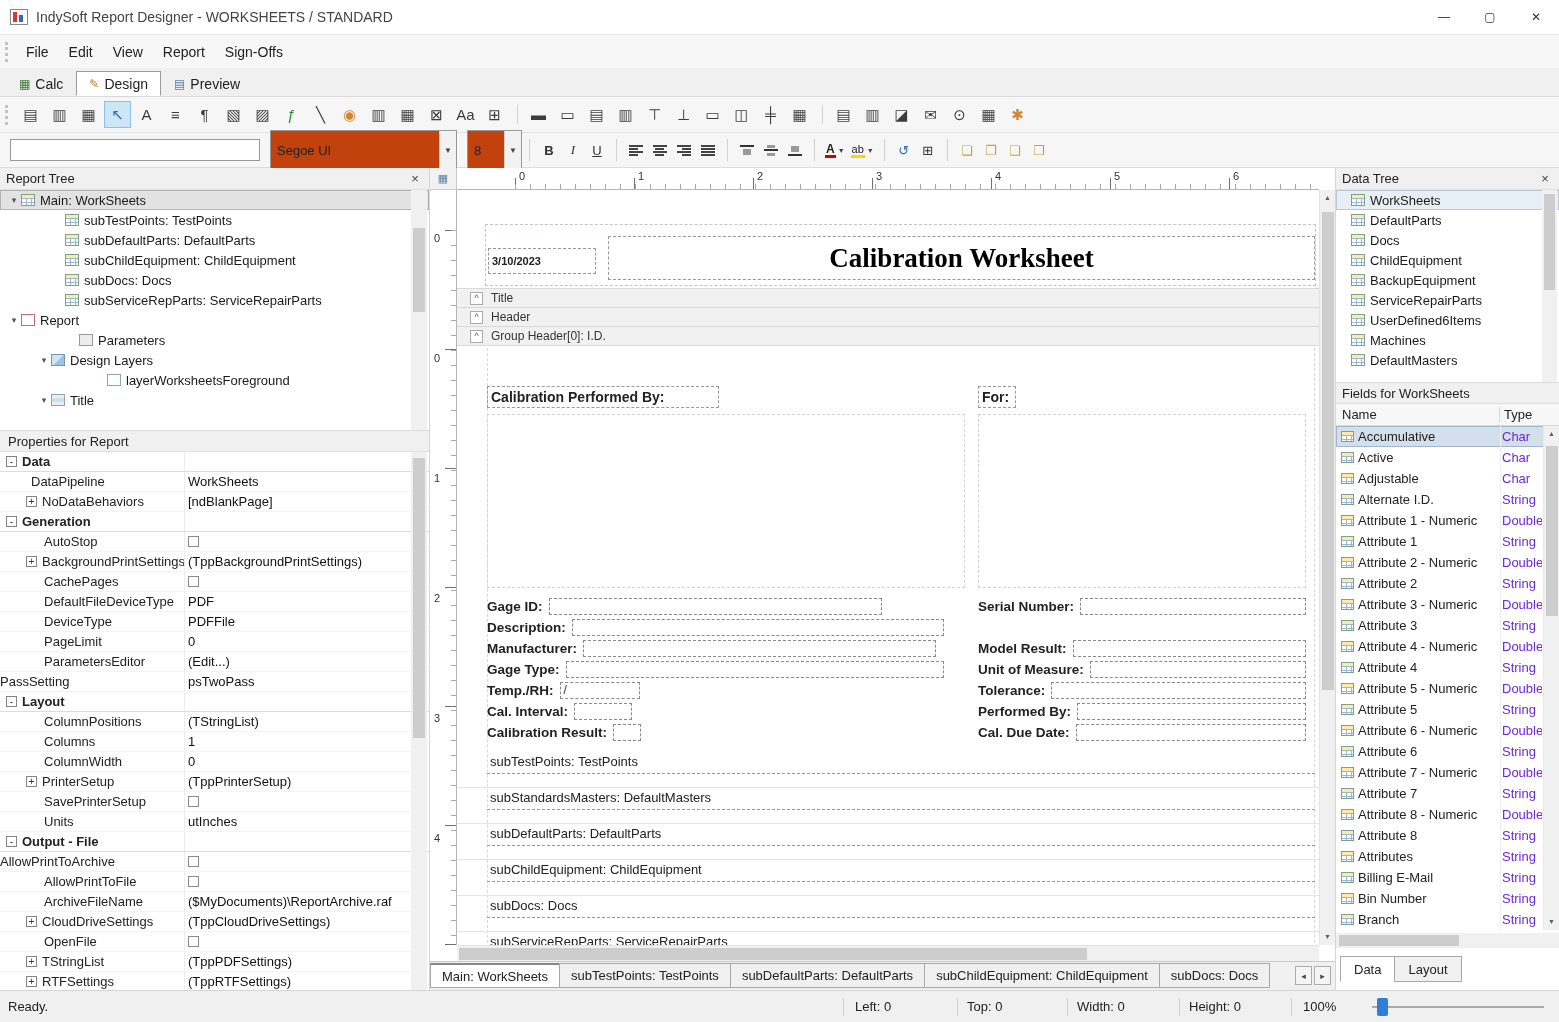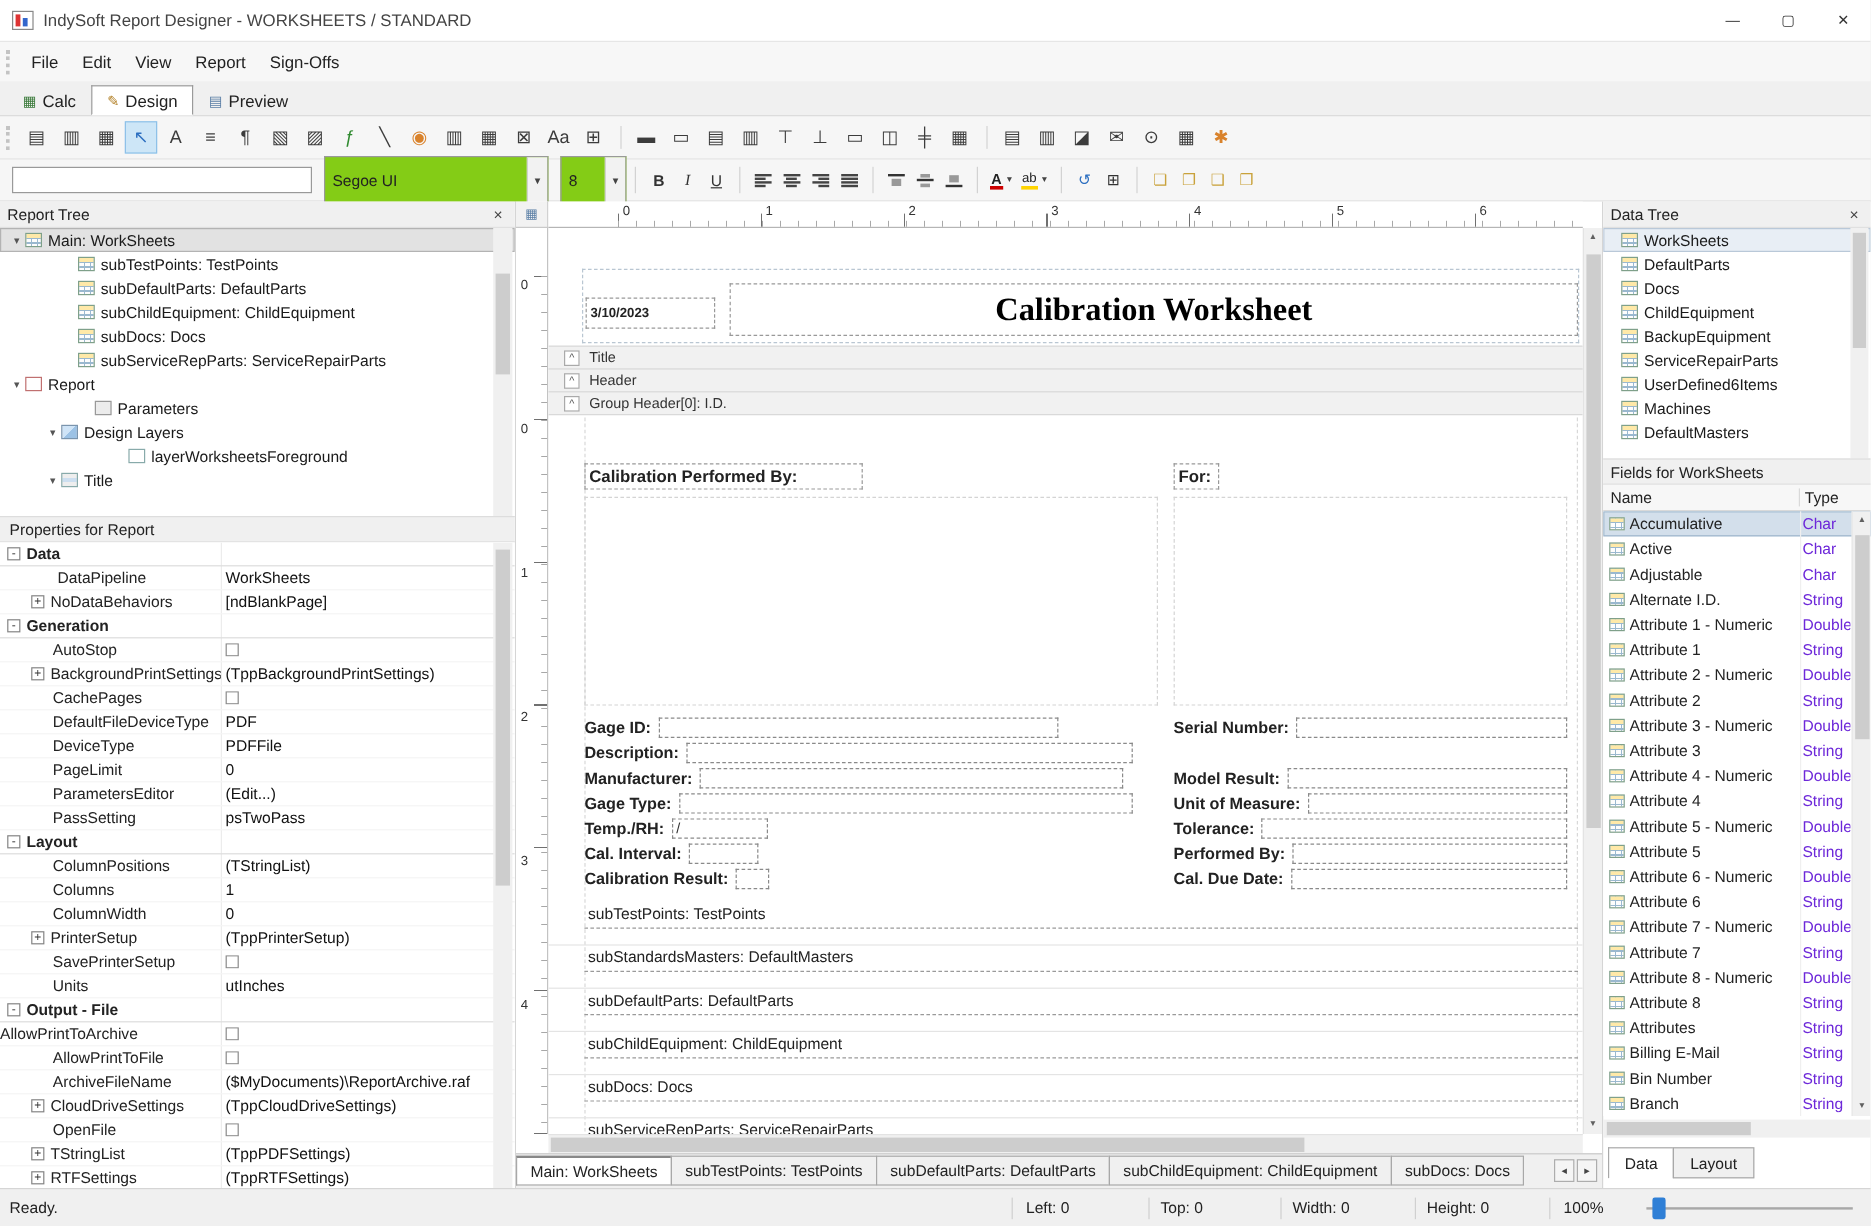--- a/index.html
+++ b/index.html
@@ -34,21 +34,21 @@
 .tb-icon .glyph{font-size:15px;color:#3c3c3c;line-height:1}
 .tb-icon .glyph.c-green{color:#2f8a2f}
 .tb-icon .glyph.c-orange{color:#d9822b}
 .tb-icon .glyph.c-blue{color:#2d6fc0}
 .tb-icon.sep{margin-left:16px}
 .tb-icon.sep::before{content:"";position:absolute;left:-9px;top:3px;bottom:3px;border-left:1px solid #d2d2d2}
 
 
 .toolbar2{position:absolute;top:133px;left:0;right:0;height:35px;background:#f6f6f6;display:flex;align-items:center;border-bottom:1px solid #dcdcdc}
 .tb2-input{width:250px;height:22px;border:1px solid #999;background:#fff;margin-left:10px;padding:0 4px;font-size:13px}
-.combo{height:40px;border:1px solid #999;background:#84cc16;display:flex;align-items:center;margin-left:10px}
+.combo{height:40px;border:1px solid #999;background:#c2410c;display:flex;align-items:center;margin-left:10px}
 .combo .combo-text{padding:0 6px;font-size:13px;flex:1;white-space:nowrap;overflow:hidden}
 .combo .combo-arrow{width:17px;height:100%;display:flex;align-items:center;justify-content:center;font-size:8px;color:#444;border-left:1px solid #d0d0d0;background:#f2f2f2}
 .combo.font{width:187px}
 .combo.size{width:55px}
 .tb2-sep{width:1px;height:22px;background:#d2d2d2;margin:0 7px}
 .fmt-btn{width:24px;height:24px;display:flex;align-items:center;justify-content:center;font-size:13px;color:#333;border:1px solid transparent}
 .fmt-btn.b{font-weight:bold}.fmt-btn.i{font-style:italic;font-family:"Liberation Serif",serif}.fmt-btn.u{text-decoration:underline}
 .ai{width:14px;height:11px;display:inline-block;background-repeat:no-repeat}
 .ai-l{background-image:linear-gradient(#444 0 0),linear-gradient(#444 0 0),linear-gradient(#444 0 0),linear-gradient(#444 0 0);background-size:14px 2px,9px 2px,14px 2px,9px 2px;background-position:0 0,0 3px,0 6px,0 9px}
 .ai-c{background-image:linear-gradient(#444 0 0),linear-gradient(#444 0 0),linear-gradient(#444 0 0),linear-gradient(#444 0 0);background-size:14px 2px,9px 2px,14px 2px,9px 2px;background-position:0 0,2px 3px,0 6px,2px 9px}
@@ -538,21 +538,21 @@
             <span class="pm-box show">-</span>
             <span class="pn-text">Data</span>
           </span>
           <span class="prop-value">
 
             <span></span>
           </span>
         </div>
 
         <div class="prop-row">
-          <span class="prop-name" style="padding-left: 48px;">
+          <span class="prop-name" style="padding-left: 31px;">
 
             <span class="pn-text">DataPipeline</span>
           </span>
           <span class="prop-value">
 
             <span>WorkSheets</span>
           </span>
         </div>
 
         <div class="prop-row">
@@ -648,21 +648,21 @@
 
             <span class="pn-text">ParametersEditor</span>
           </span>
           <span class="prop-value">
 
             <span>(Edit...)</span>
           </span>
         </div>
 
         <div class="prop-row">
-          <span class="prop-name" style="padding-left: 44px;">
+          <span class="prop-name" style="">
 
             <span class="pn-text">PassSetting</span>
           </span>
           <span class="prop-value">
 
             <span>psTwoPass</span>
           </span>
         </div>
 
         <div class="prop-row group">

